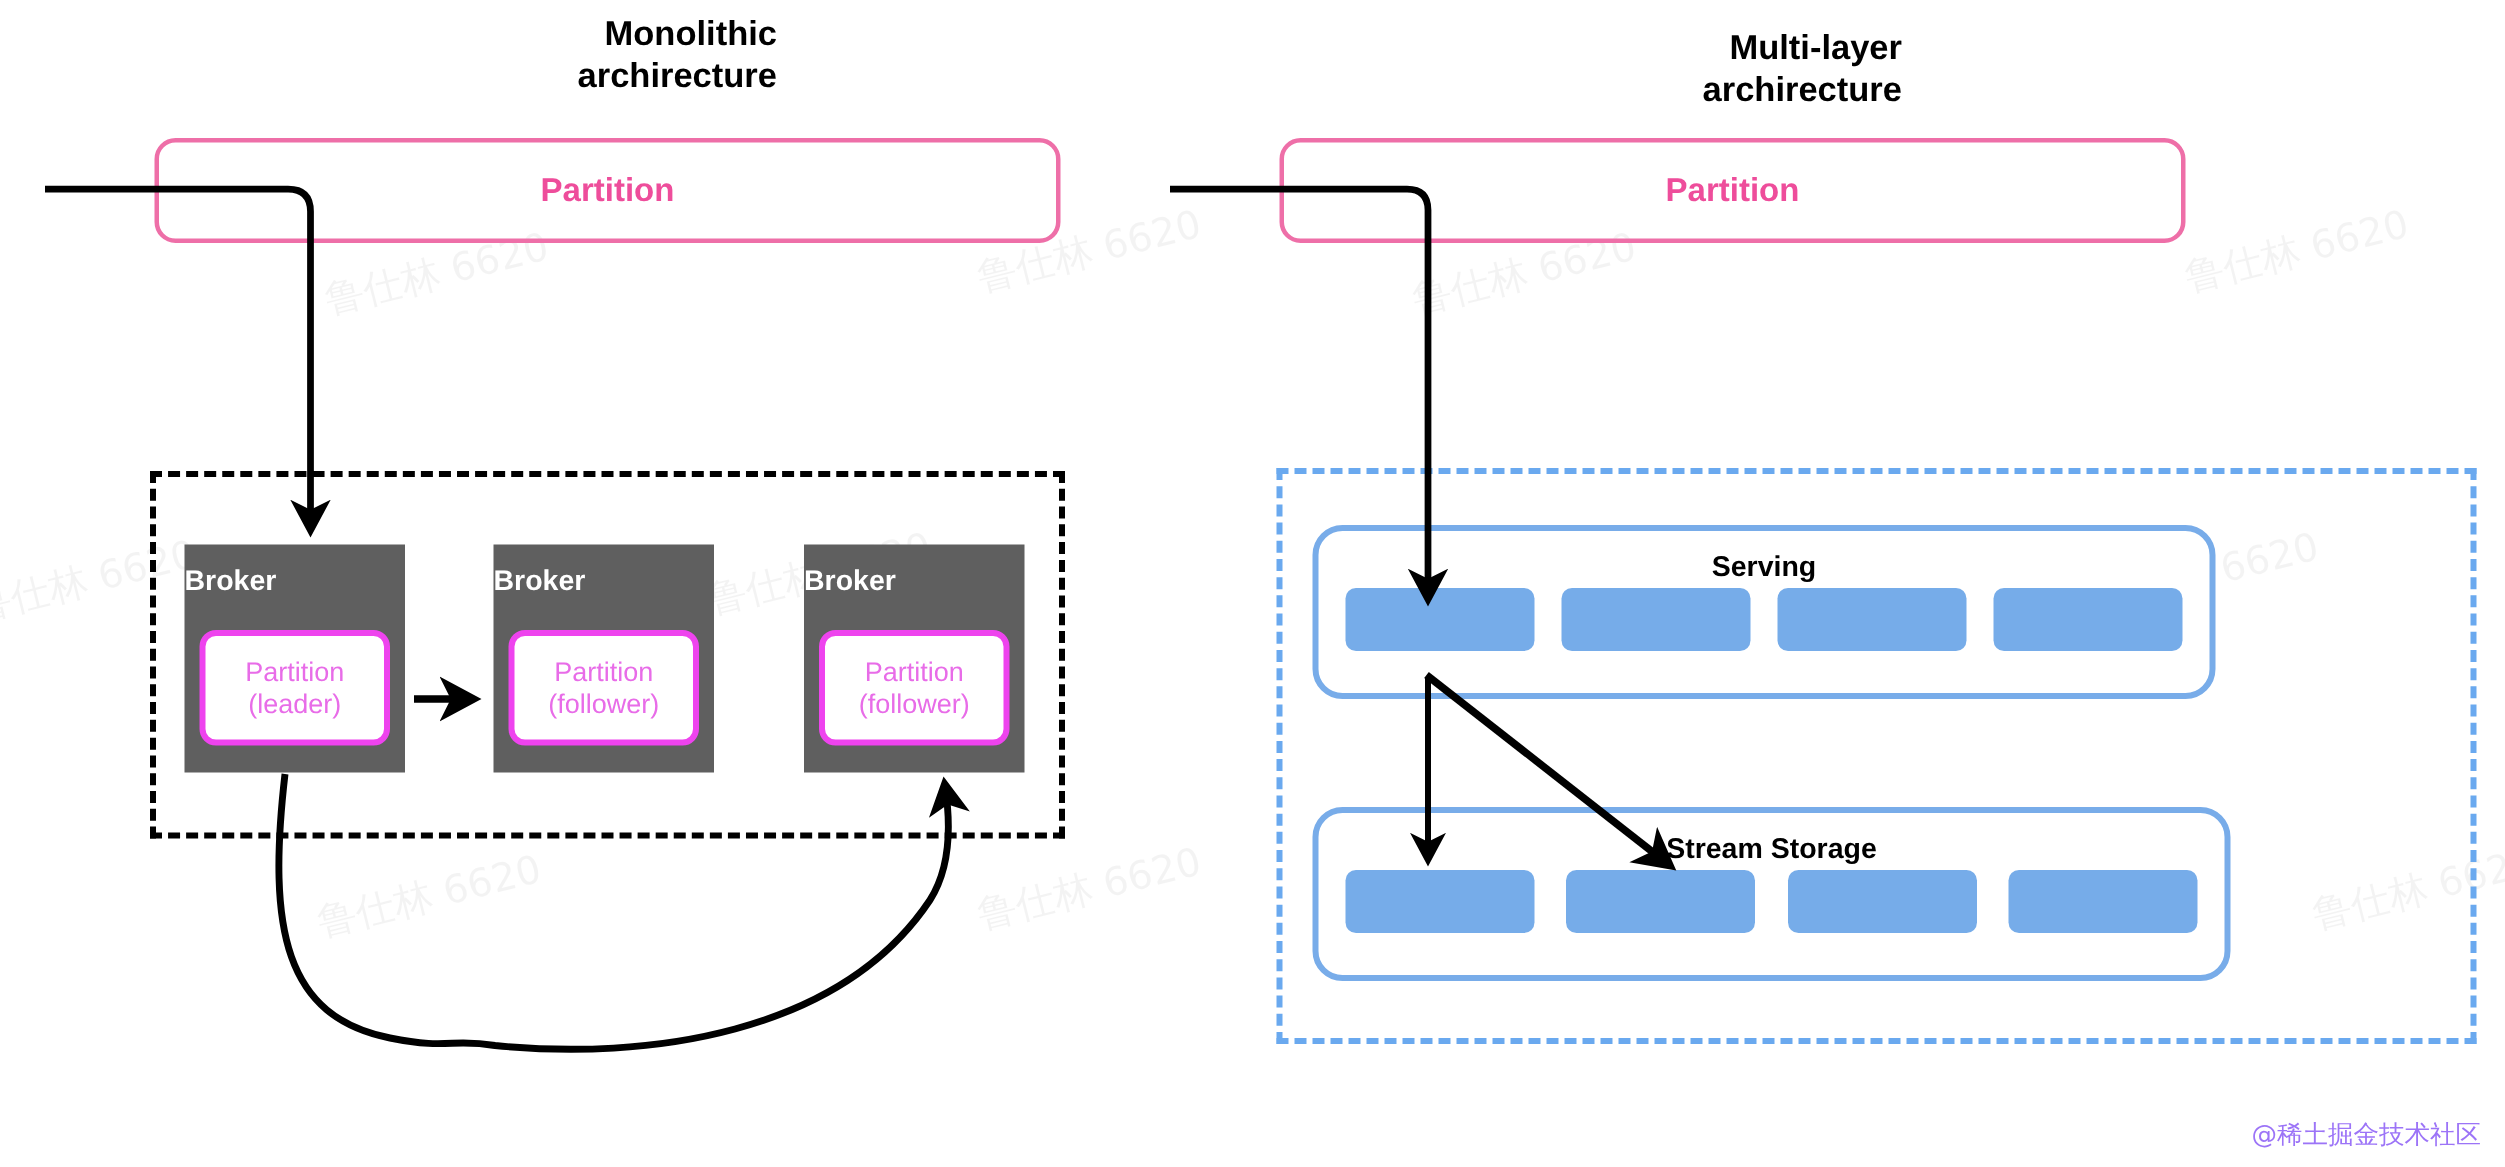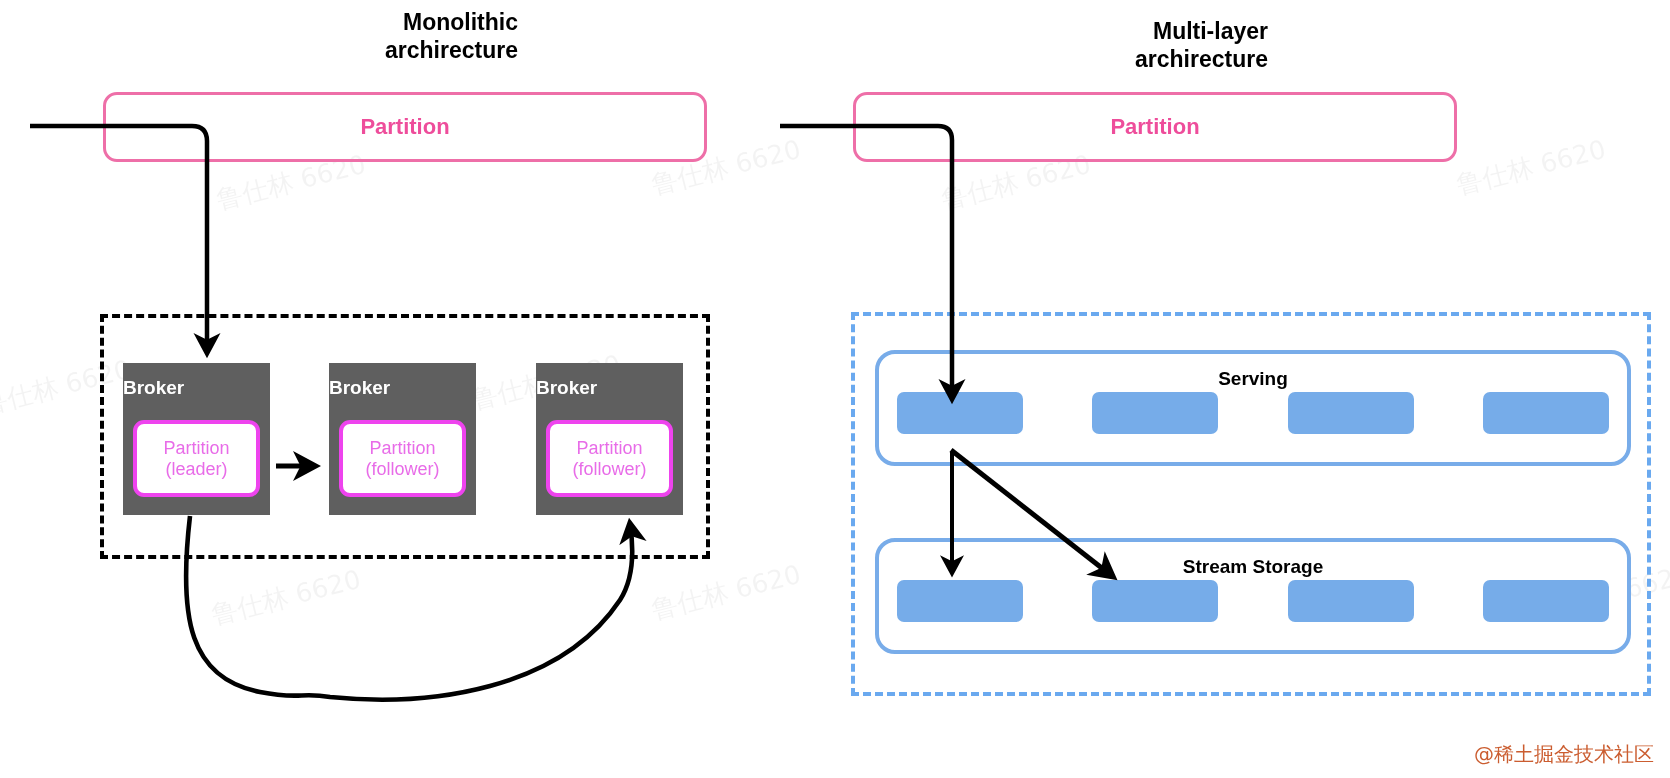--- a/index.html
+++ b/index.html
@@ -48,32 +48,32 @@
 
   
   .layer{position:absolute;border:4px solid #78ace9;border-radius:20px;
          background:#ffffff;box-sizing:border-box;}
   .layer .lname{position:absolute;left:0;right:0;top:14px;text-align:center;
          color:#000;font-weight:bold;font-size:19px;}
   .layer .blocks{position:absolute;left:18px;right:18px;bottom:28px;height:42px;
          display:flex;justify-content:space-between;}
   .layer .blocks .blk{width:126px;height:42px;background:#76ace9;
          border-radius:7px;}
-  #layer-serving{left:875px;top:350px;width:756px;height:116px;}
-  #layer-storage{left:875px;top:538px;width:756px;height:116px;}
+  #layer-serving{left:875px;top:350px;width:602px;height:116px;}
+  #layer-storage{left:875px;top:538px;width:612px;height:116px;}
 
   
   #wires{position:absolute;left:0;top:0;width:1670px;height:778px;
          pointer-events:none;}
 
   
   .wm{position:absolute;color:#000;opacity:0.045;font-size:26px;
       white-space:nowrap;transform:rotate(-14deg);font-family:"DejaVu Sans",sans-serif;}
-  .wm-credit{position:absolute;right:16px;bottom:10px;color:#c2410c;
-      font-size:20px;font-family:"DejaVu Sans",sans-serif;opacity:.85;}
+  .wm-credit{position:absolute;right:16px;bottom:10px;color:#8b5cf6;
+      font-size:17px;font-family:"DejaVu Sans",sans-serif;opacity:.85;}
 </style>
 </head>
 <body>
 
 <div class="stage">
 
   <div class="wm" style="left:215px;top:165px;">鲁仕林 6620</div>
   <div class="wm" style="left:650px;top:150px;">鲁仕林 6620</div>
   <div class="wm" style="left:940px;top:165px;">鲁仕林 6620</div>
   <div class="wm" style="left:1455px;top:150px;">鲁仕林 6620</div>

